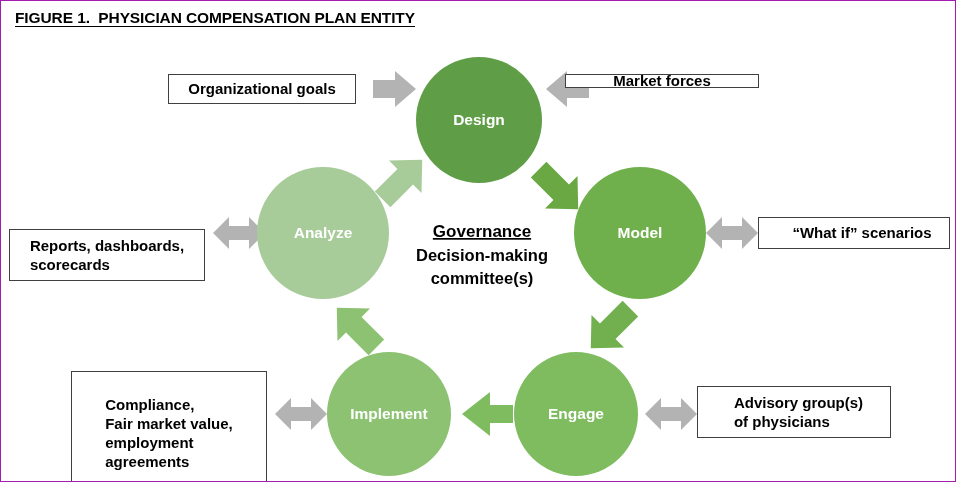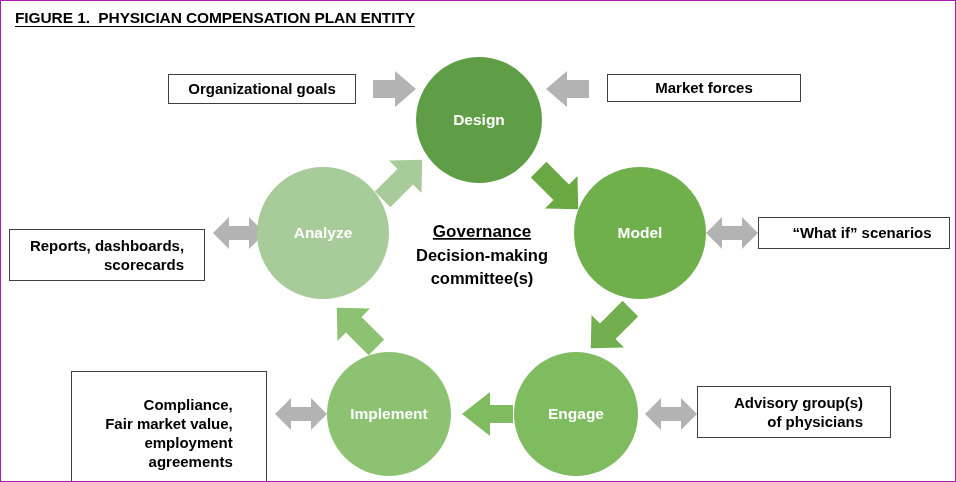--- a/index.html
+++ b/index.html
@@ -60,30 +60,30 @@
     text-anchor: middle;
   }
   .callout {
     position: absolute;
     box-sizing: border-box;
     background: #ffffff;
     border: 1.4px solid #404040;
     display: flex;
     align-items: center;
     justify-content: center;
-    text-align: right;
+    text-align: left;
     color: #000000;
     font-size: 15px;
     font-weight: bold;
     line-height: 1.28;
     white-space: pre-line;
     padding: 4px 8px;
   }
   #callout-organizational-goals { left: 167px; top: 73px;  width: 188px; height: 30px; }
-  #callout-market-forces        { left: 606px; top: 73px;  width: 194px; height: 28px; }
+  #callout-market-forces        { left: 564px; top: 73px;  width: 194px; height: 14px; }
   #callout-reports              { left: 8px;   top: 228px; width: 196px; height: 52px; }
   #callout-what-if              { left: 757px; top: 216px; width: 192px; height: 32px; padding-left: 24px; }
   #callout-compliance           { left: 70px;  top: 370px; width: 196px; height: 124px; }
   #callout-advisory             { left: 696px; top: 385px; width: 194px; height: 52px; padding-left: 17px; }
 </style>
 </head>
 <body>
 
 <div id="figure-root">
 

